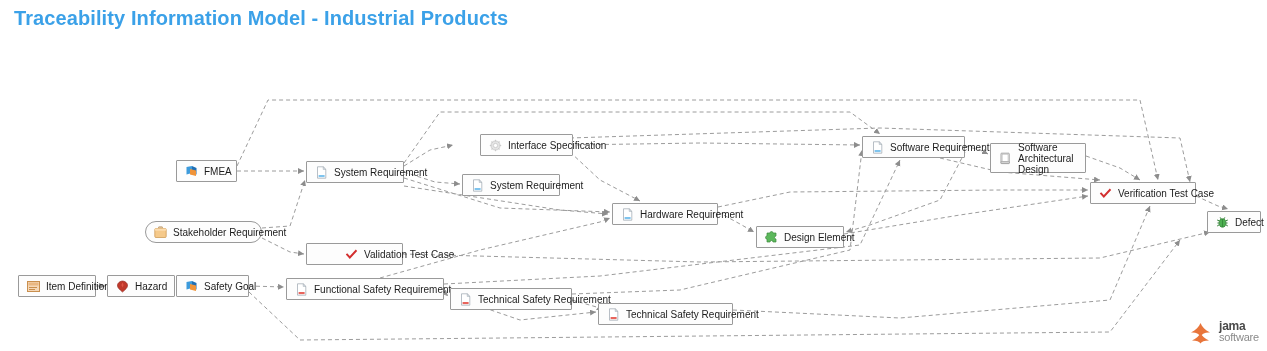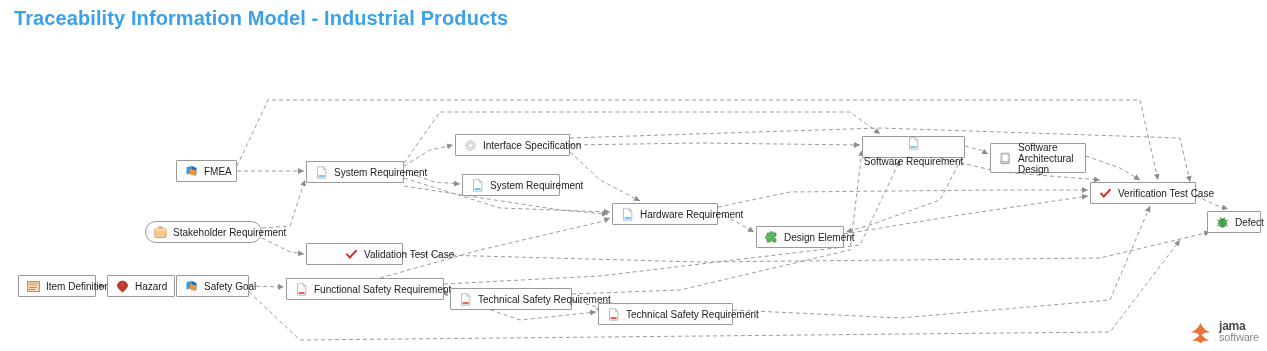--- a/index.html
+++ b/index.html
@@ -164,21 +164,21 @@
     <span class="nlabel">Stakeholder Requirement</span>
   </div>
 
   <div class="node" style="left:306px;top:243px;width:97px;padding-left:38px;">
     <svg class="ic" viewBox="0 0 13 13">
       <path d="M0.8,6.6 L2.2,5.2 L4.8,8 L10.8,1.6 L12.2,3 L4.8,11 Z" fill="#d32f2f"></path>
     </svg>
     <span class="nlabel">Validation Test Case</span>
   </div>
 
-  <div class="node" style="left:455px;top:134px;width:115px;">
+  <div class="node" style="left:480px;top:134px;width:93px;">
     <svg class="ic" viewBox="0 0 13 13">
       <g fill="#e4e4e4" stroke="#bdbdbd" stroke-width="0.6">
         <circle cx="6.5" cy="6.5" r="4.6"></circle>
       </g>
       <circle cx="6.5" cy="6.5" r="2.1" fill="#ffffff" stroke="#bdbdbd" stroke-width="0.6"></circle>
       <g stroke="#c9c9c9" stroke-width="1.1">
         <line x1="6.5" y1="0.8" x2="6.5" y2="2.4"></line>
         <line x1="6.5" y1="10.6" x2="6.5" y2="12.2"></line>
         <line x1="0.8" y1="6.5" x2="2.4" y2="6.5"></line>
         <line x1="10.6" y1="6.5" x2="12.2" y2="6.5"></line>
@@ -210,21 +210,21 @@
   </div>
 
   <div class="node" style="left:756px;top:226px;width:88px;">
     <svg class="ic" viewBox="0 0 13 13">
       <path d="M2,2 L5,2 A1.3,1.3 0 1 1 8,2 L11,2 L11,5 A1.3,1.3 0 1 0 11,8 L11,11 L8,11
                A1.3,1.3 0 1 0 5,11 L2,11 L2,8 A1.3,1.3 0 1 1 2,5 Z" fill="#5cb85c" stroke="#3d8b3d" stroke-width="0.7"></path>
     </svg>
     <span class="nlabel">Design Element</span>
   </div>
 
-  <div class="node" style="left:862px;top:136px;width:103px;flex-direction:column;">
+  <div class="node" style="left:862px;top:136px;width:103px;">
     <svg class="ic" viewBox="0 0 13 13">
       <path d="M2.5,0.8 L8.2,0.8 L10.8,3.4 L10.8,12.2 L2.5,12.2 Z" fill="#ffffff" stroke="#9aa4ad" stroke-width="0.7"></path>
       <path d="M8.2,0.8 L8.2,3.4 L10.8,3.4 Z" fill="#dde4ea" stroke="#9aa4ad" stroke-width="0.5"></path>
       <rect x="3.6" y="9" width="6" height="2.1" fill="#7fc4ee"></rect>
     </svg>
     <span class="nlabel">Software Requirement</span>
   </div>
 
   <div class="node two-line" style="left:990px;top:143px;width:96px;">
     <svg class="ic" viewBox="0 0 13 13">

